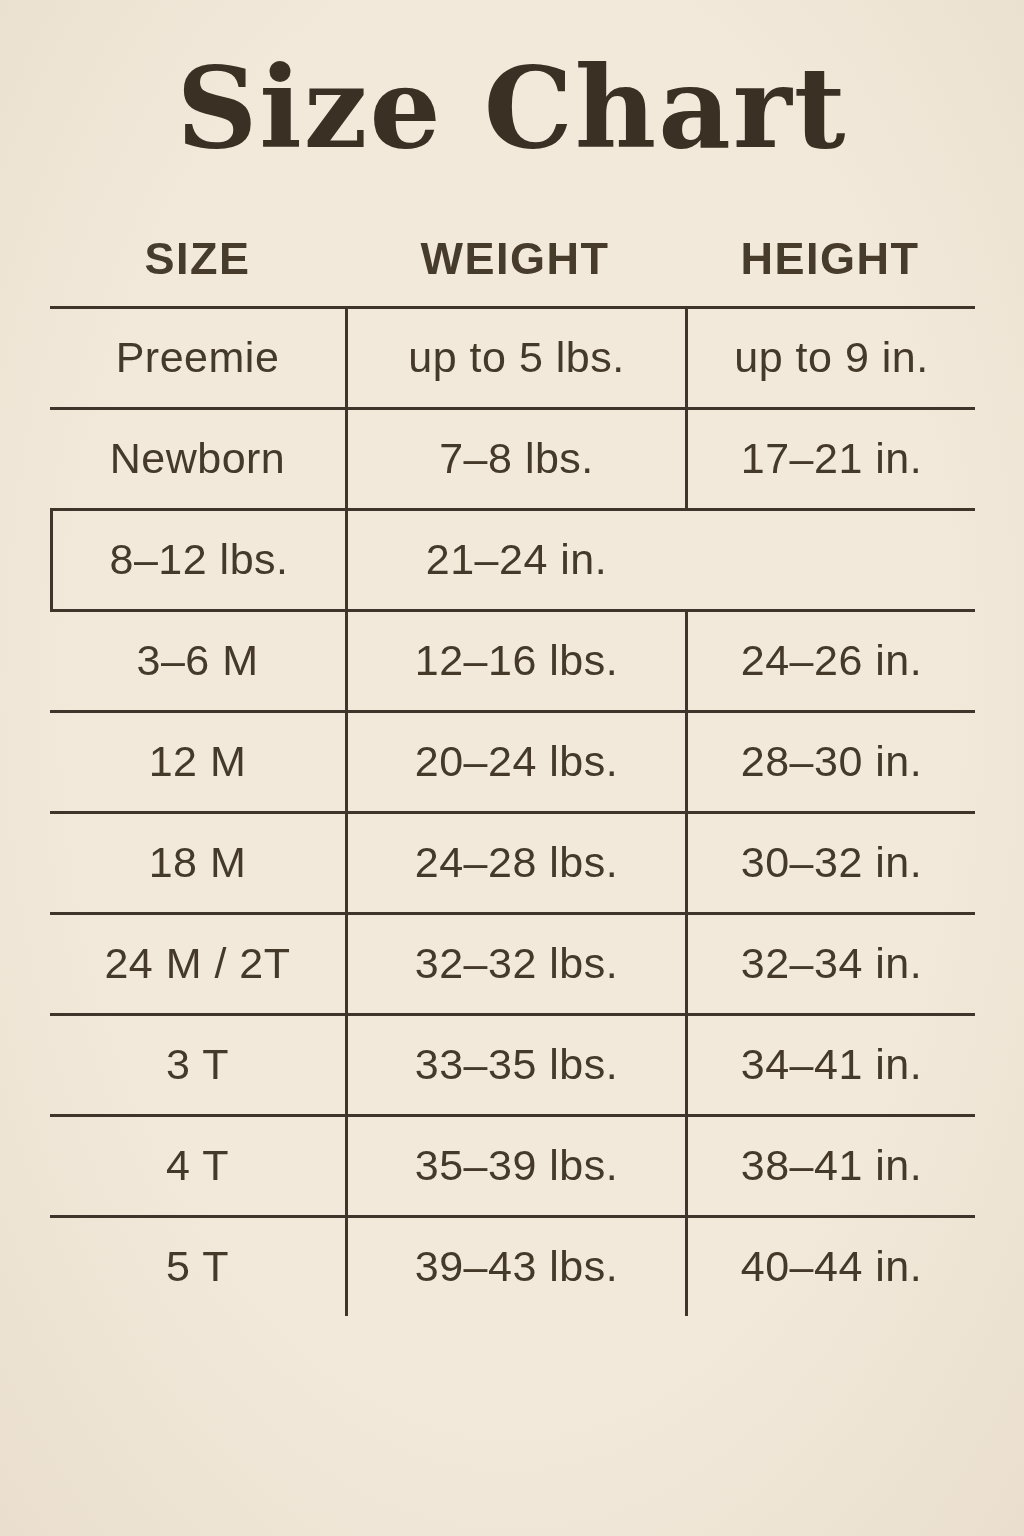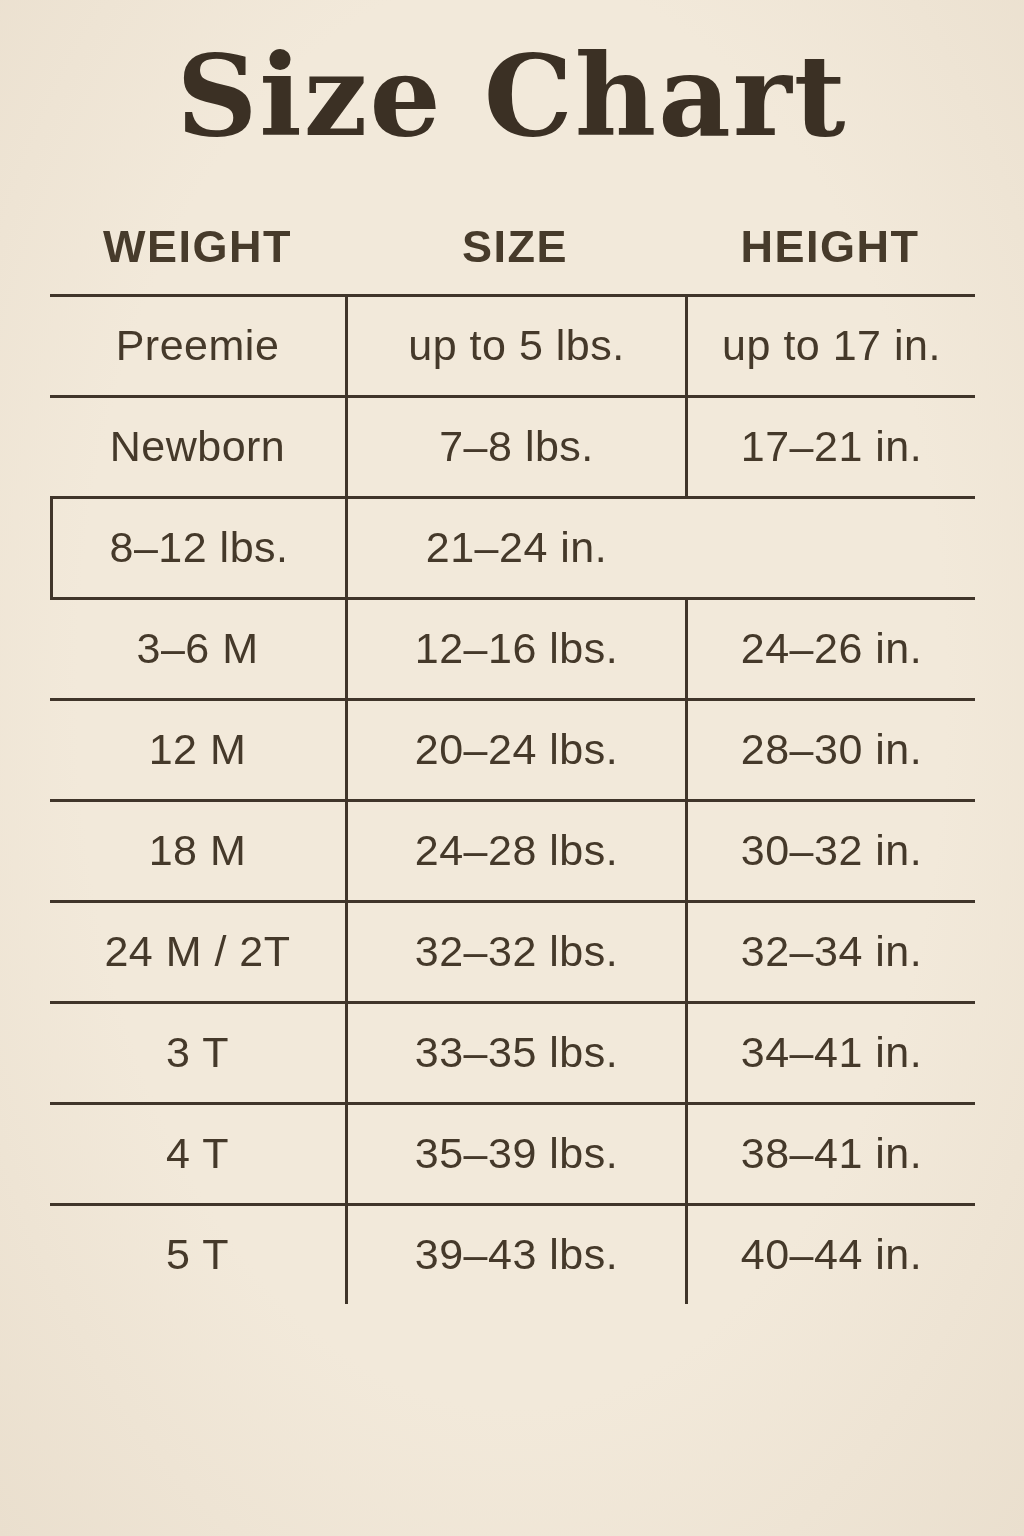--- a/index.html
+++ b/index.html
@@ -10,21 +10,21 @@
     position: relative;
     width: 1024px;
     height: 1536px;
     background: #f0e7d8;
     background: radial-gradient(ellipse at 50% 45%, #f2e9da 60%, #eadfce 100%);
     font-family: "Liberation Sans", sans-serif;
     color: #45392a;
     overflow: hidden;
   }
   .title {
-    margin: 0;
+    margin: 12px;
     padding-top: 32px;
     text-align: center;
     font-family: "DejaVu Serif", "Liberation Serif", serif;
     font-weight: 700;
     font-size: 112px;
     line-height: 1.15;
     letter-spacing: 2px;
     color: #3b3024;
   }
   .grid {
@@ -68,30 +68,30 @@
   }
 </style>
 </head>
 <body>
 
 <div class="page">
 
   <h1 class="title">Size Chart</h1>
 
   <div class="grid header-row">
+    <div class="hcell">SIZE</div>
     <div class="hcell">WEIGHT</div>
-    <div class="hcell">SIZE</div>
     <div class="hcell">HEIGHT</div>
   </div>
 
   <div class="table-body">
       <div class="grid data-row">
         <div class="cell c0">Preemie</div>
         <div class="cell c1">up to 5 lbs.</div>
-        <div class="cell c2">up to 17 in.</div>
+        <div class="cell c2">up to 9 in.</div>
       </div>
       <div class="grid data-row">
         <div class="cell c0">Newborn</div>
         <div class="cell c1">7–8 lbs.</div>
         <div class="cell c2">17–21 in.</div>
       </div>
       <div class="grid data-row">
         <div class="cell c1">8–12 lbs.</div>
         <div class="cell c2">21–24 in.</div>
       </div>

